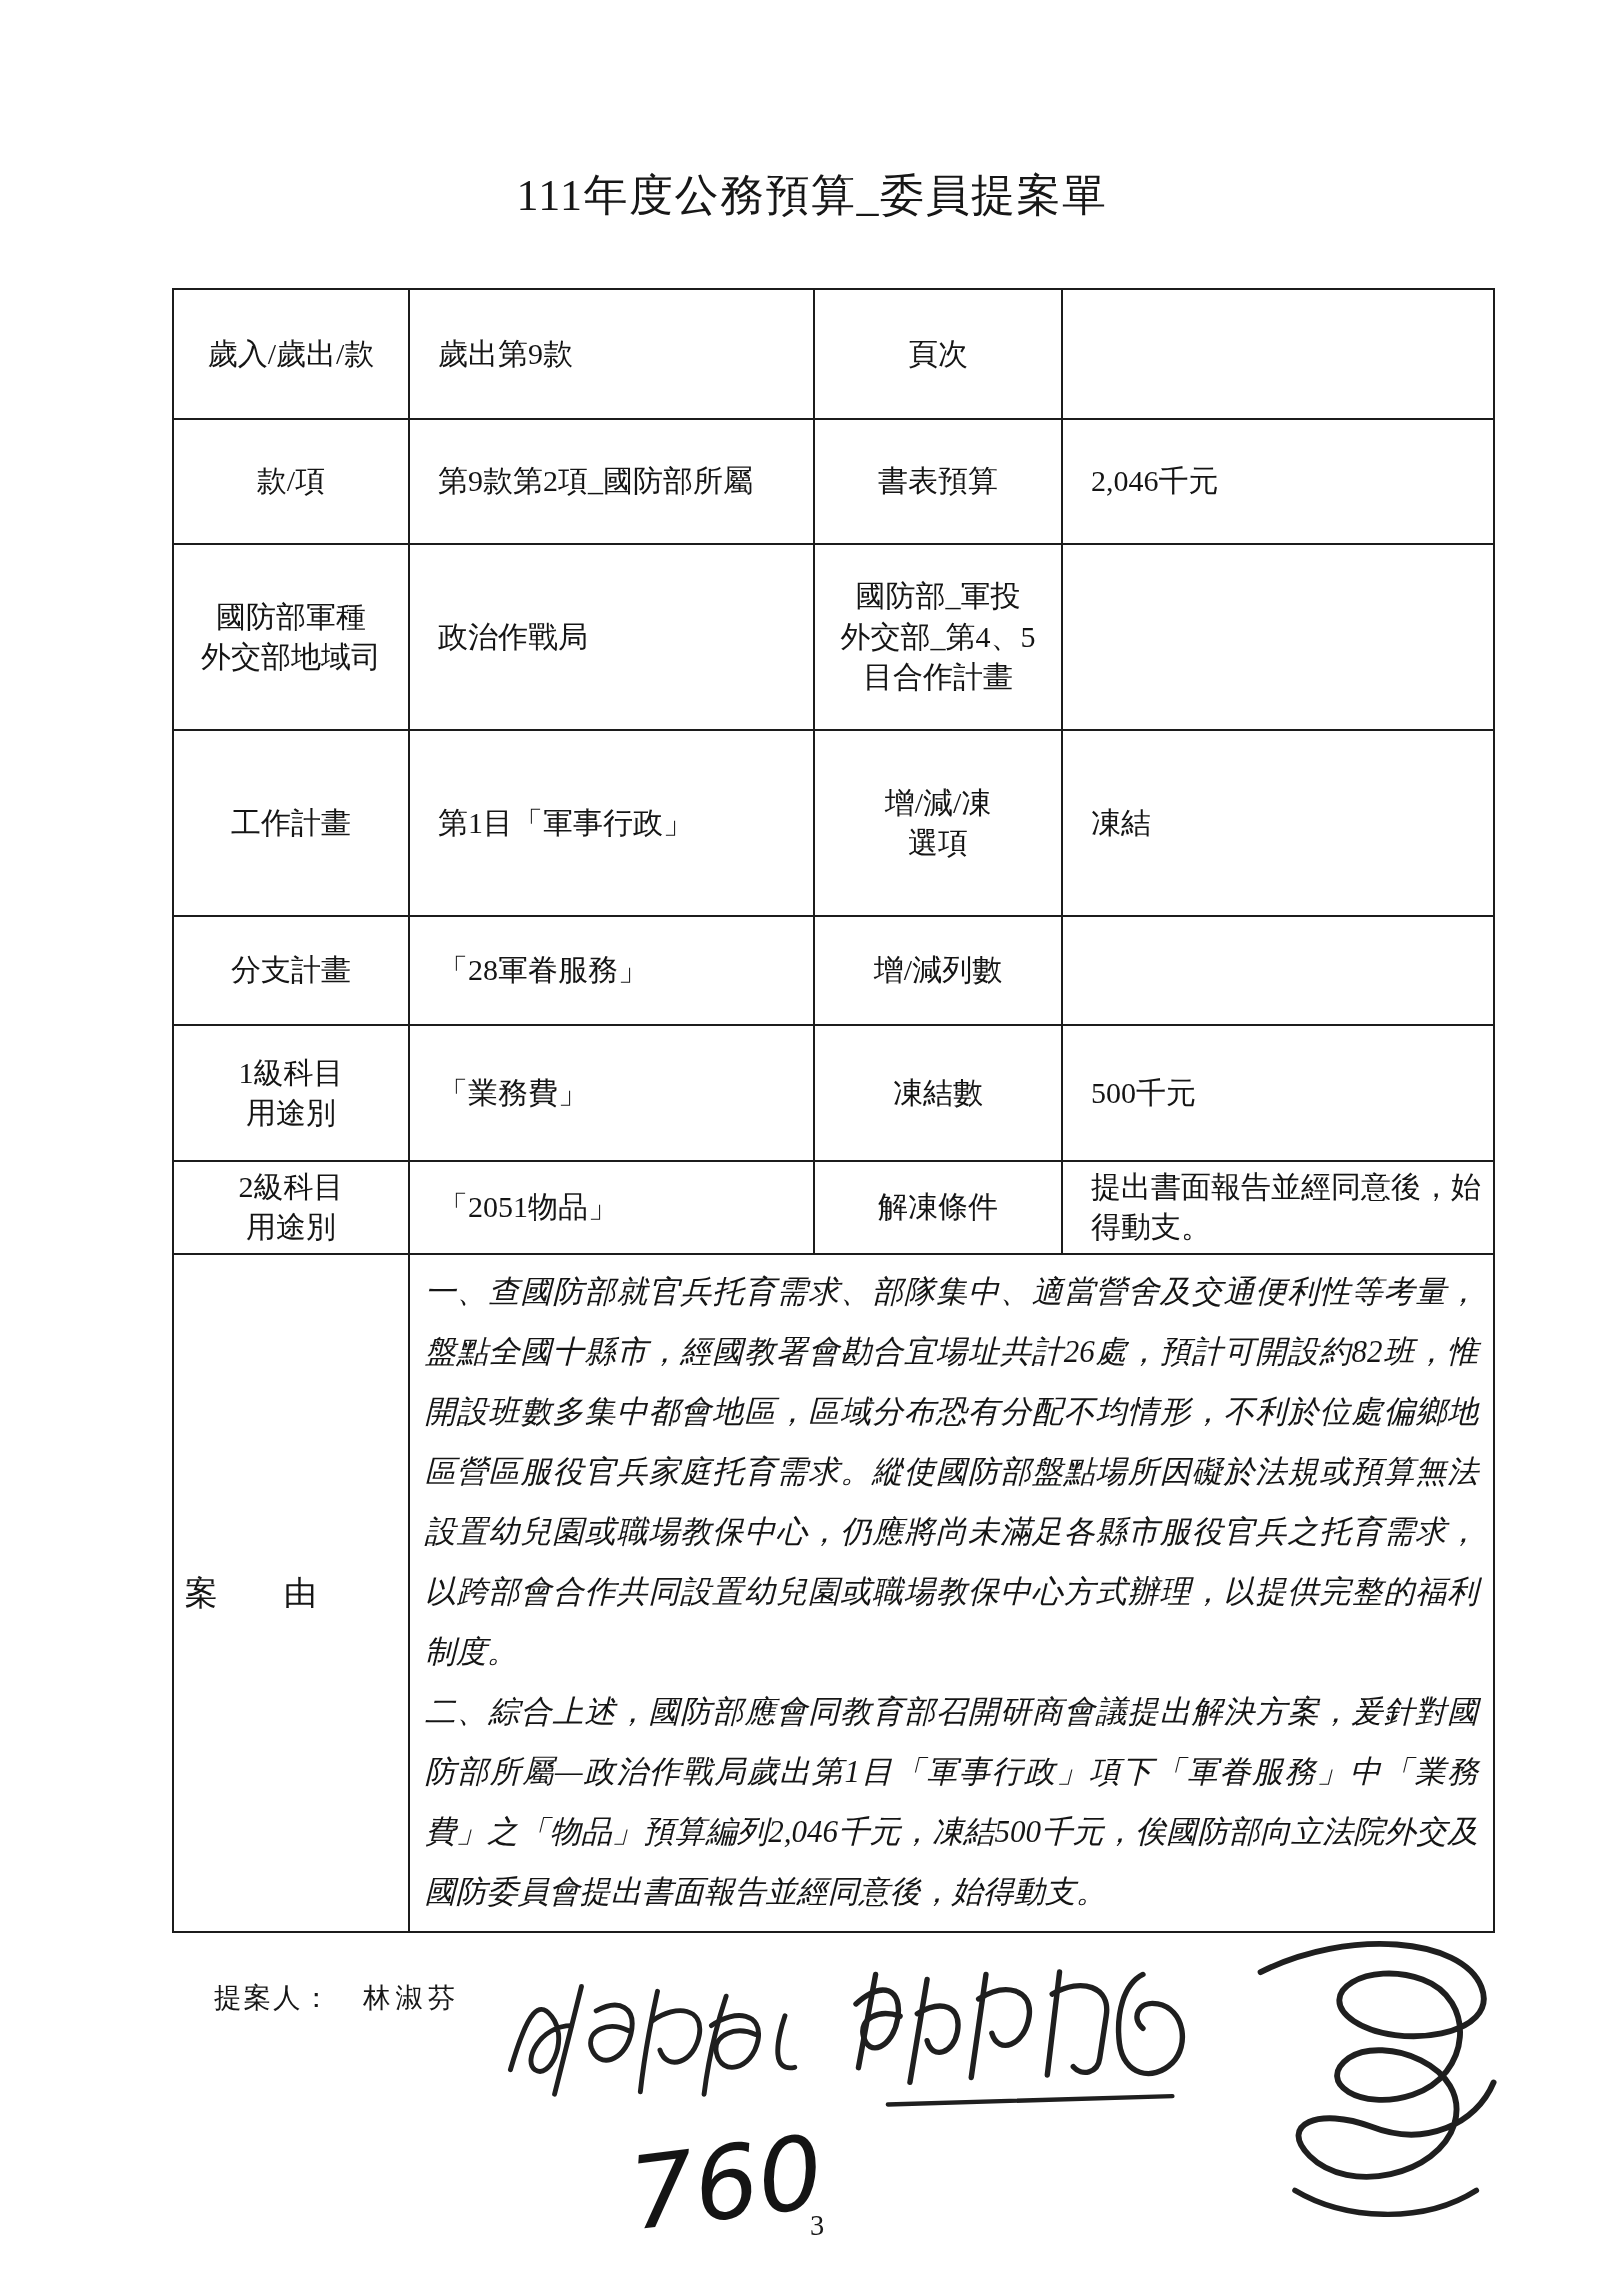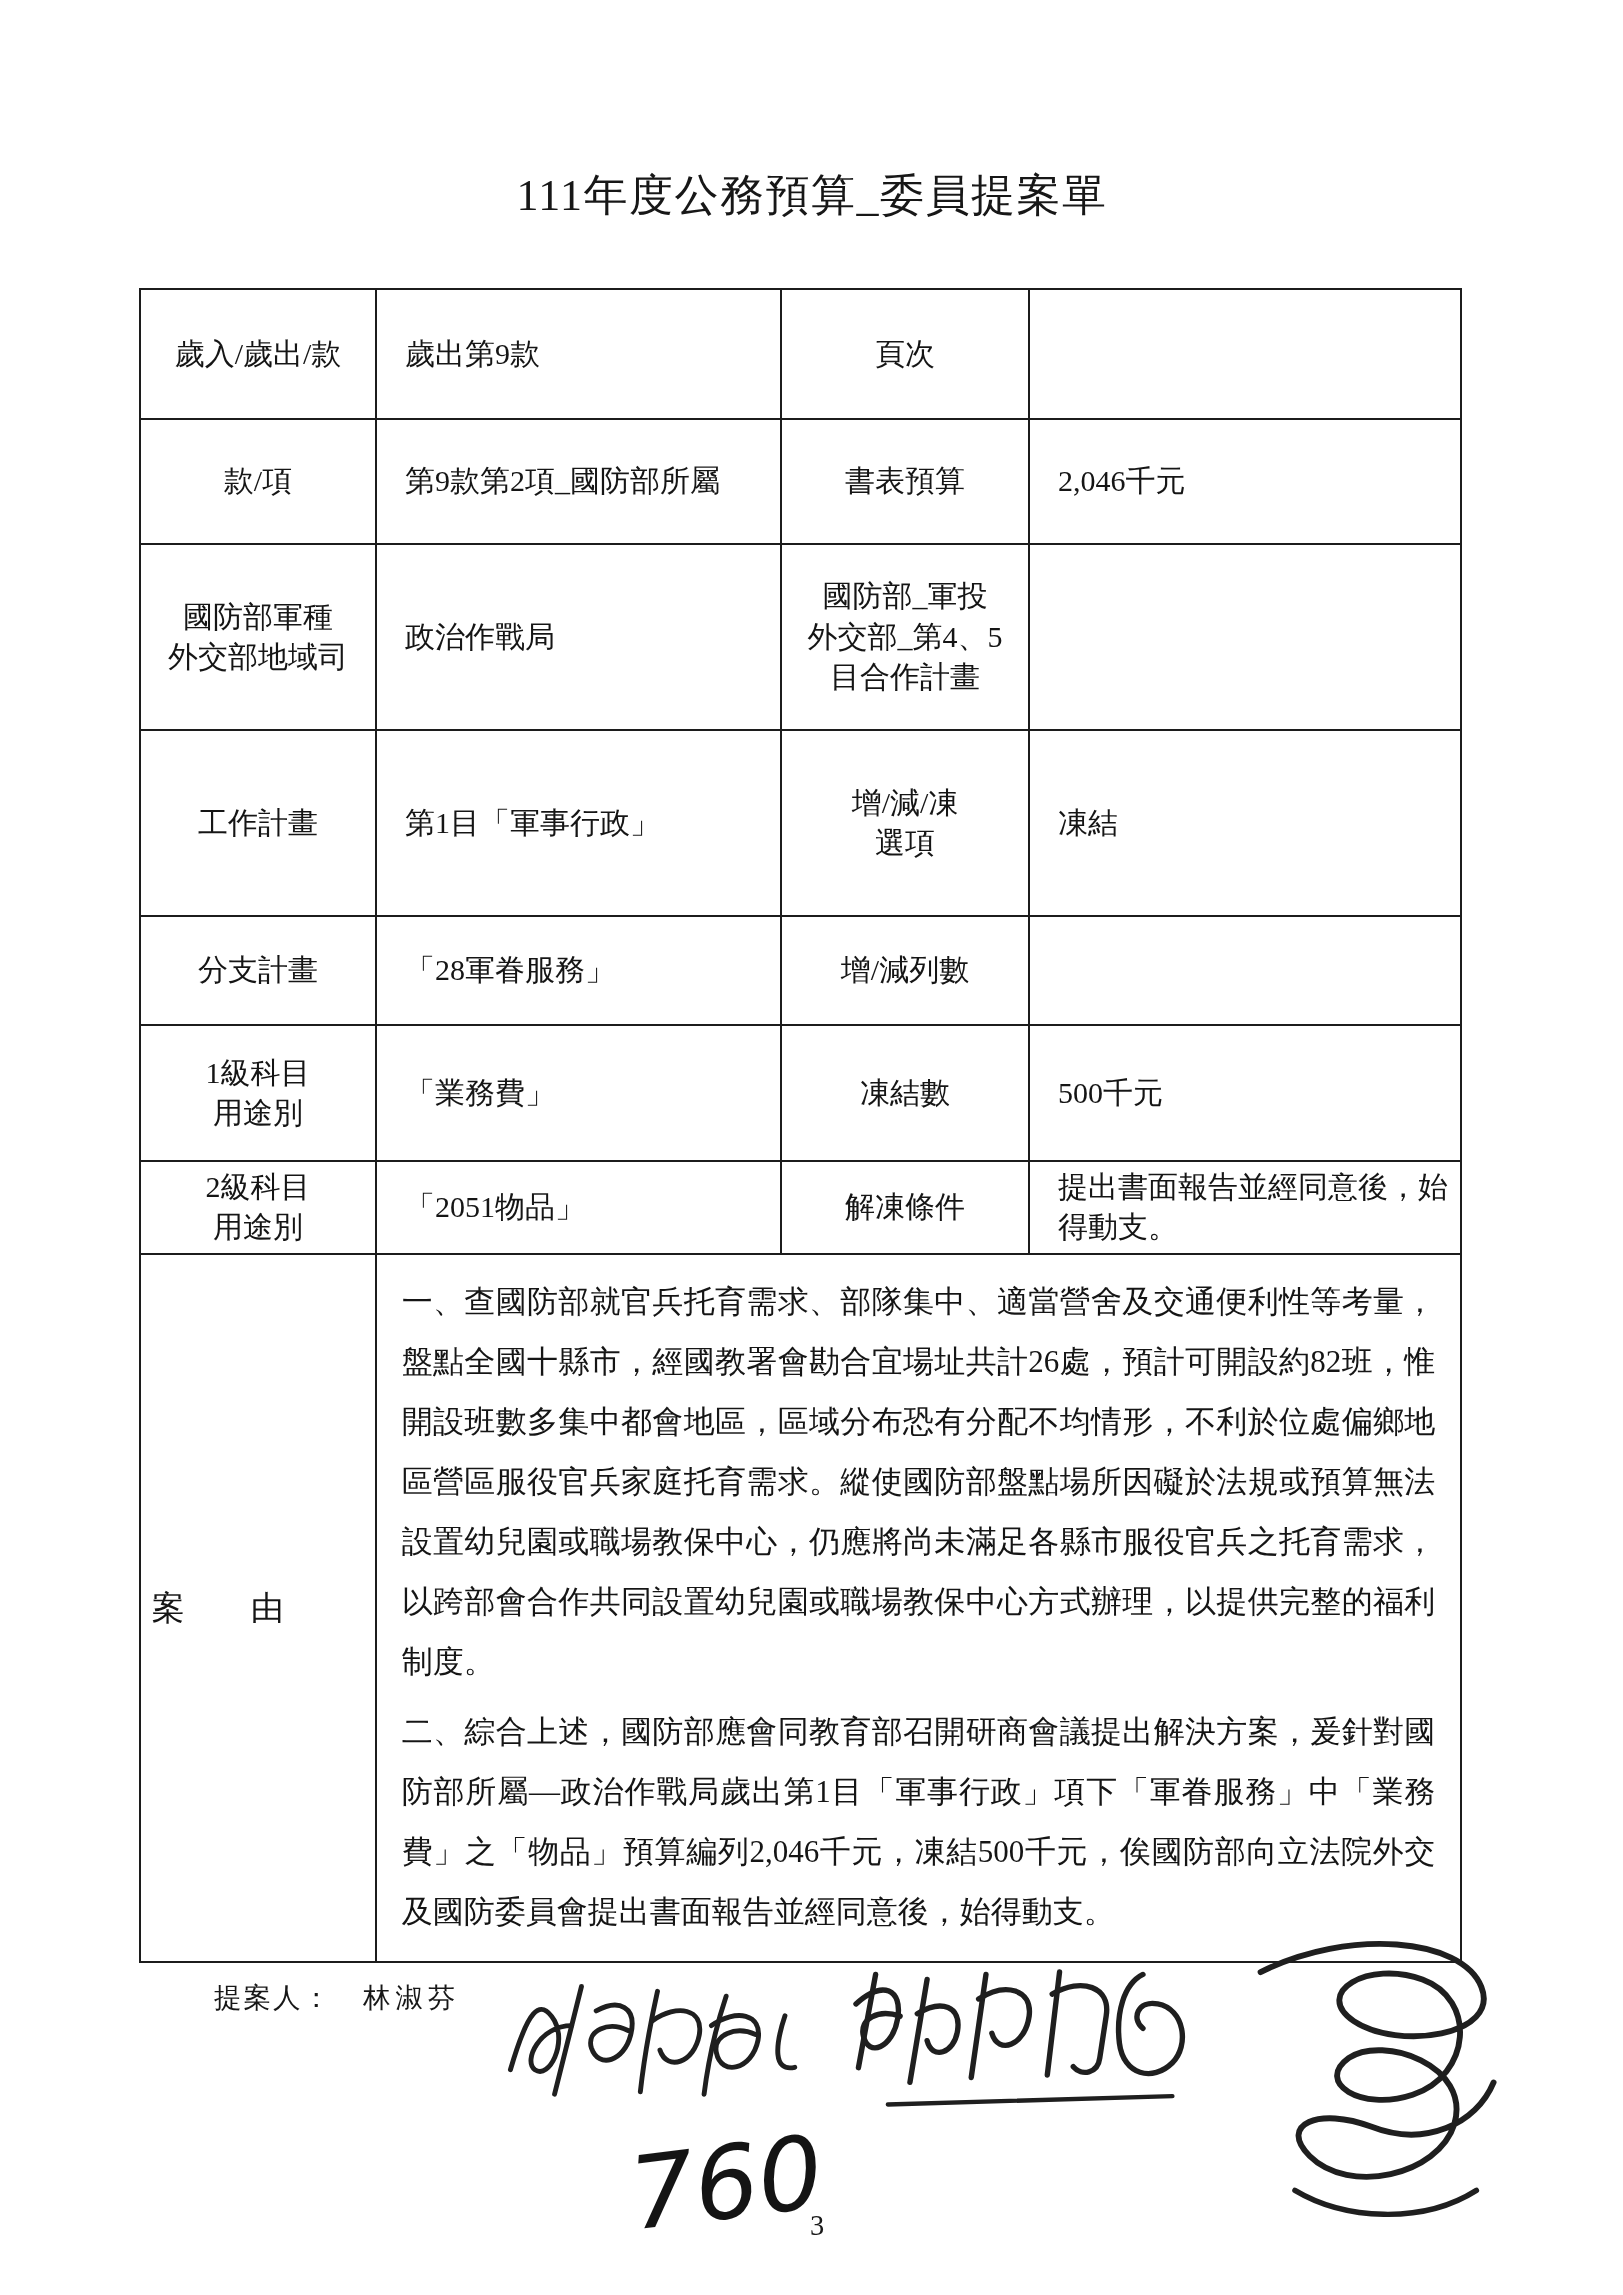--- a/index.html
+++ b/index.html
@@ -21,21 +21,21 @@
     top: 166px; left: 0;
     width: 100%;
     margin: 0;
     text-align: center;
     font-size: 44px;
     font-weight: 400;
     letter-spacing: 1.5px;
   }
   table.form {
     position: absolute;
-    left: 139px; top: 288px;
+    left: 172px; top: 288px;
     width: 1320px;
     border-collapse: collapse;
     table-layout: fixed;
     border-radius: 22px;
   }
   .form td {
     border: 2.5px solid #1c1c1c;
     font-size: 30px;
     line-height: 1.35;
     padding: 4.9px 10.8px;
@@ -59,22 +59,23 @@
     text-align: left;
   }
   td.case-content {
     vertical-align: top;
     padding: 6.9px 14.7px 9.8px 14.7px;
     white-space: normal;
     font-size: 31px;
     line-height: 60px;
   }
   .case-content p {
-    margin: 10px;
+    margin: 0;
     text-align: justify;
+    font-style: italic;
   }
   .footer-line {
     position: absolute;
     left: 214px; top: 1980px;
     font-size: 27.5px;
     letter-spacing: 2px;
   }
   .proposer-name { margin-left: 31px; letter-spacing: 4.9px; }
   .sig { position: absolute; }
   .sig path {

